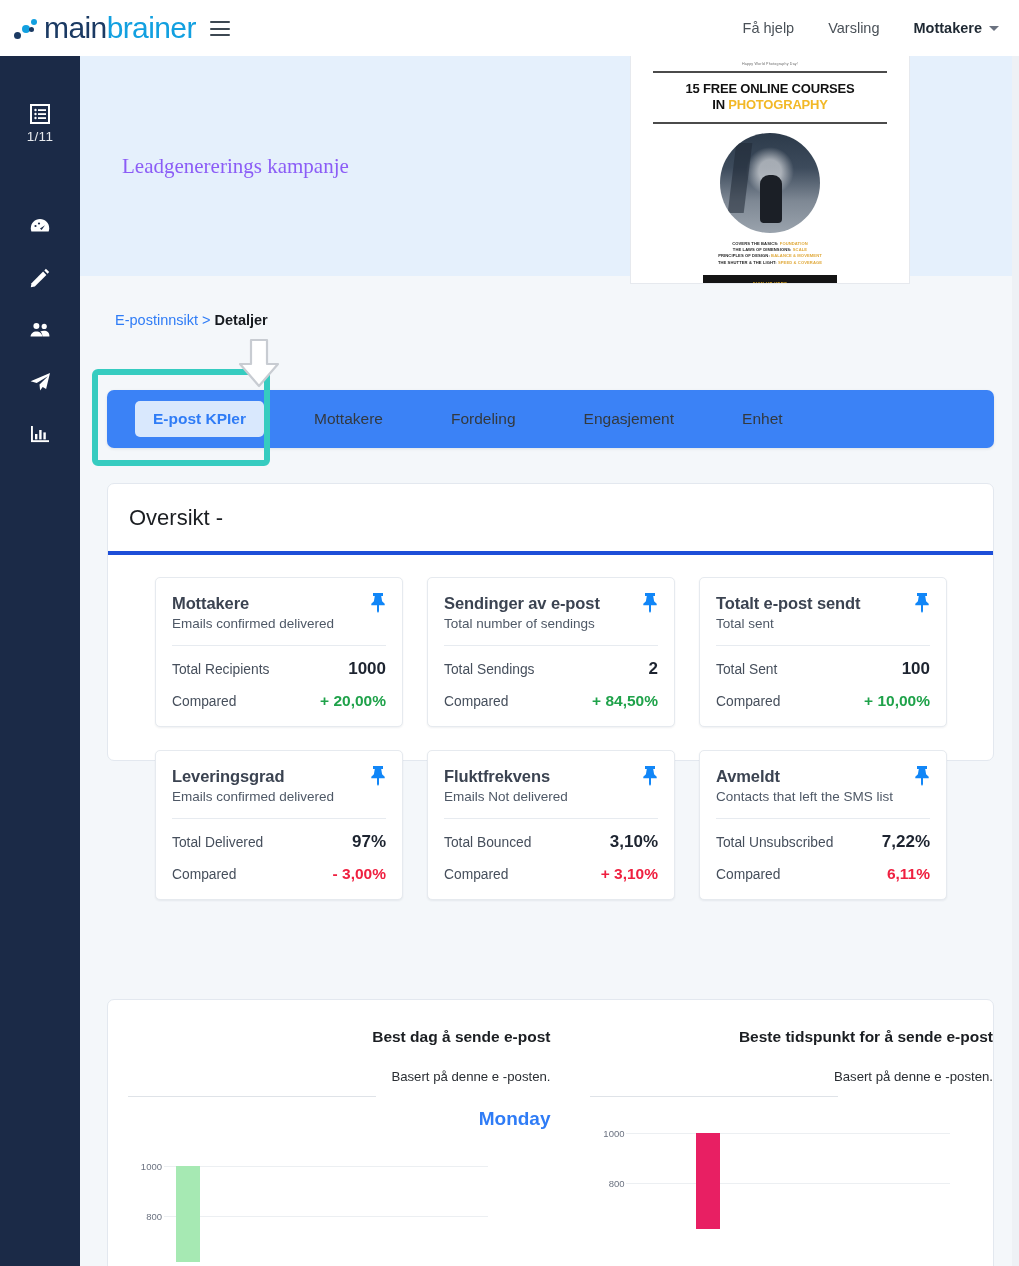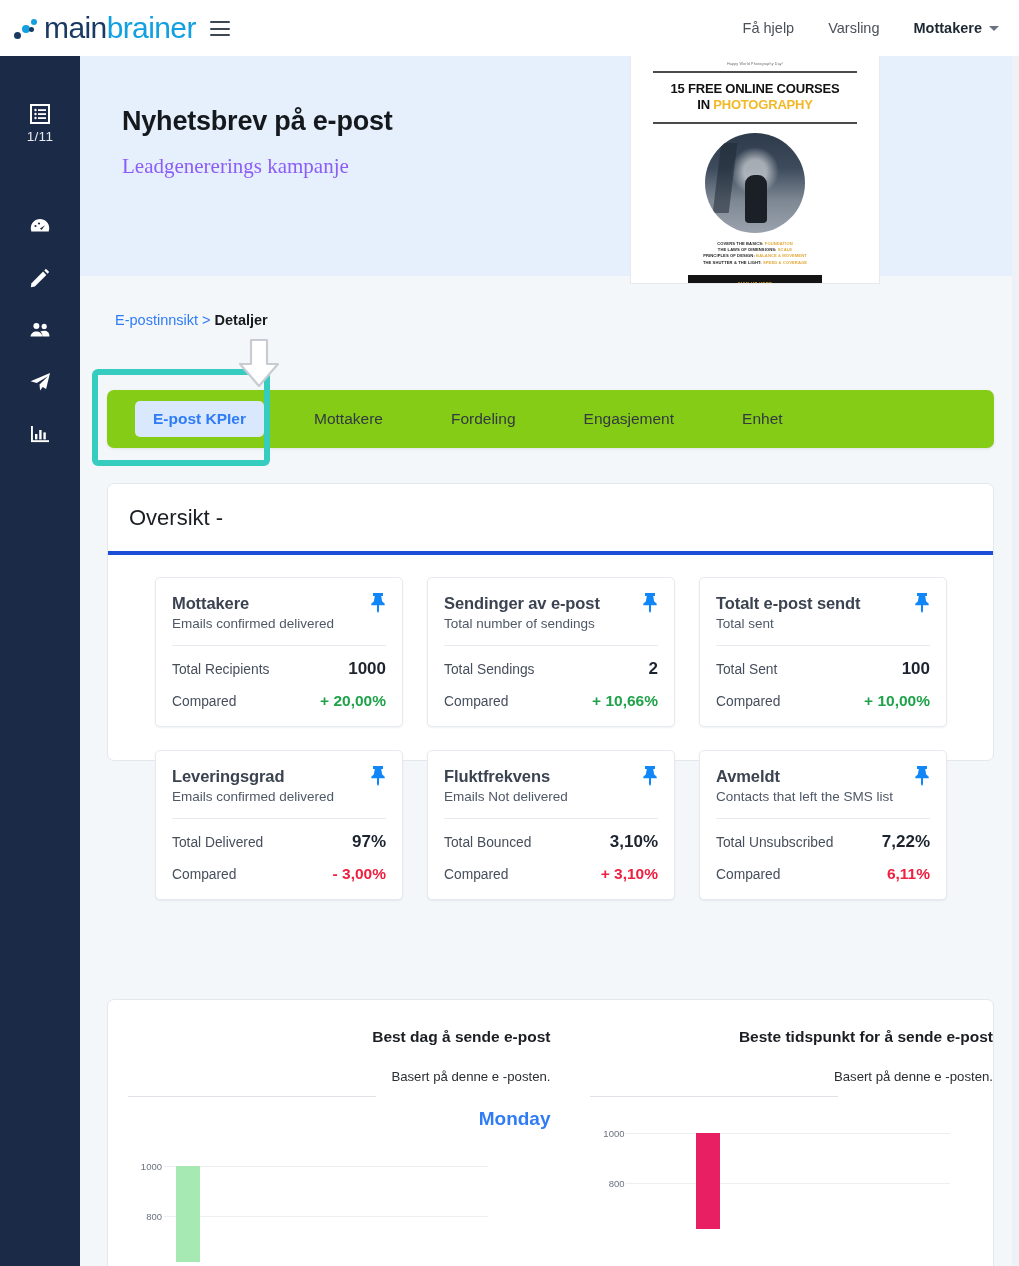--- a/index.html
+++ b/index.html
@@ -68,21 +68,21 @@
     font-size: 27px; font-weight: bold; color: #15181c; letter-spacing: -0.2px;
   }
   .hero-sub {
     position: absolute; left: 42px; top: 98px;
     font-size: 21px; color: #8b5cf6; font-weight: normal; font-family: Liberation Serif, serif;
   }
 
   
   .thumb {
     position: absolute; left: 630px; top: 49px;
-    width: 250px; height: 235px;
+    width: 280px; height: 235px;
     background: #ffffff;
     border: 1px solid #e6e9ee;
     overflow: hidden;
     z-index: 25;
   }
   .thumb-inner { padding: 12px 14px 0 14px; }
   .thumb-kicker { font-size: 3.6px; color: #6b6b6b; text-align: center; letter-spacing: .2px; margin-bottom: 5px; }
   .thumb-rule { height: 2px; background: #4b4b4b; margin: 0 8px 8px 8px; }
   .thumb-h1 { font-size: 13px; font-weight: bold; color: #111; text-align: center; line-height: 1.25; letter-spacing: -0.2px; }
   .thumb-h1 .yellow { color: #f2b826; }
@@ -116,21 +116,21 @@
 
   .breadcrumb { position: absolute; left: 35px; top: 36px; font-size: 14.5px; }
   .breadcrumb .link { color: #2f7cf6; cursor: pointer; }
   .breadcrumb .sep { color: #2f7cf6; }
   .breadcrumb .cur { color: #161a1f; font-weight: bold; }
 
   
   .tabs-card {
     position: absolute; left: 27px; top: 114px;
     width: 887px; height: 58px;
-    background: #84cc16; border-radius: 7px;
+    background: #3b82f6; border-radius: 7px;
     box-shadow: 0 1px 3px rgba(25,40,70,.10);
     display: flex; align-items: center;
   }
   .tab { font-size: 15.5px; color: #33393f; padding: 9px 18px; cursor: pointer; border-radius: 5px; white-space: nowrap; }
   .tab:nth-child(1) { margin-left: 28px; }
   .tab.active { color: #2f7cf6; background: #d9e8fd; font-weight: bold; }
   .tab + .tab { margin-left: 32px; }
 
   
   .highlight-box {
@@ -285,21 +285,20 @@
       <rect x="3" y="4" width="1.9" height="16"></rect>
         <rect x="3" y="18.2" width="18" height="1.9"></rect>
       <rect x="7" y="12" width="2.4" height="5.4"></rect>
         <rect x="11.2" y="8" width="2.4" height="9.4"></rect>
       <rect x="15.4" y="10.4" width="2.4" height="7"></rect>
     </svg>
   </div>
 </div>
 
 <div class="hero">
-  <div class="hero-title">Nyhetsbrev på e-post</div>
   <div class="hero-sub">Leadgenererings kampanje</div>
 </div>
 
 <div class="thumb">
   <div class="thumb-inner">
     <div class="thumb-kicker">Happy World Photography Day!</div>
     <div class="thumb-rule"></div>
     <div class="thumb-h1">
       <div>15 FREE ONLINE COURSES</div>
       <div>
@@ -368,21 +367,21 @@
       <div class="kpi">
         <h3>Sendinger av e-post</h3>
         <div class="sub">Total number of sendings</div>
         <div class="hr"></div>
         <div class="row">
           <span class="lbl">Total Sendings</span>
           <span class="val">2</span>
         </div>
         <div class="row">
           <span class="lbl">Compared</span>
-          <span class="delta up">+ 10,66%</span>
+          <span class="delta up">+ 84,50%</span>
         </div>
         <svg class="pin" width="20" height="22" viewBox="0 0 20 22">
           <path d="M5 2h10v3h-1.8l.9 5.3 2.6 2.4v1.6H11v5.9l-1 1.8-1-1.8v-5.9H3.3v-1.6l2.6-2.4L6.8 5H5z" fill="#1186f7"></path>
         </svg>
       </div>
 
       <div class="kpi">
         <h3>Totalt e-post sendt</h3>
         <div class="sub">Total sent</div>
         <div class="hr"></div>

